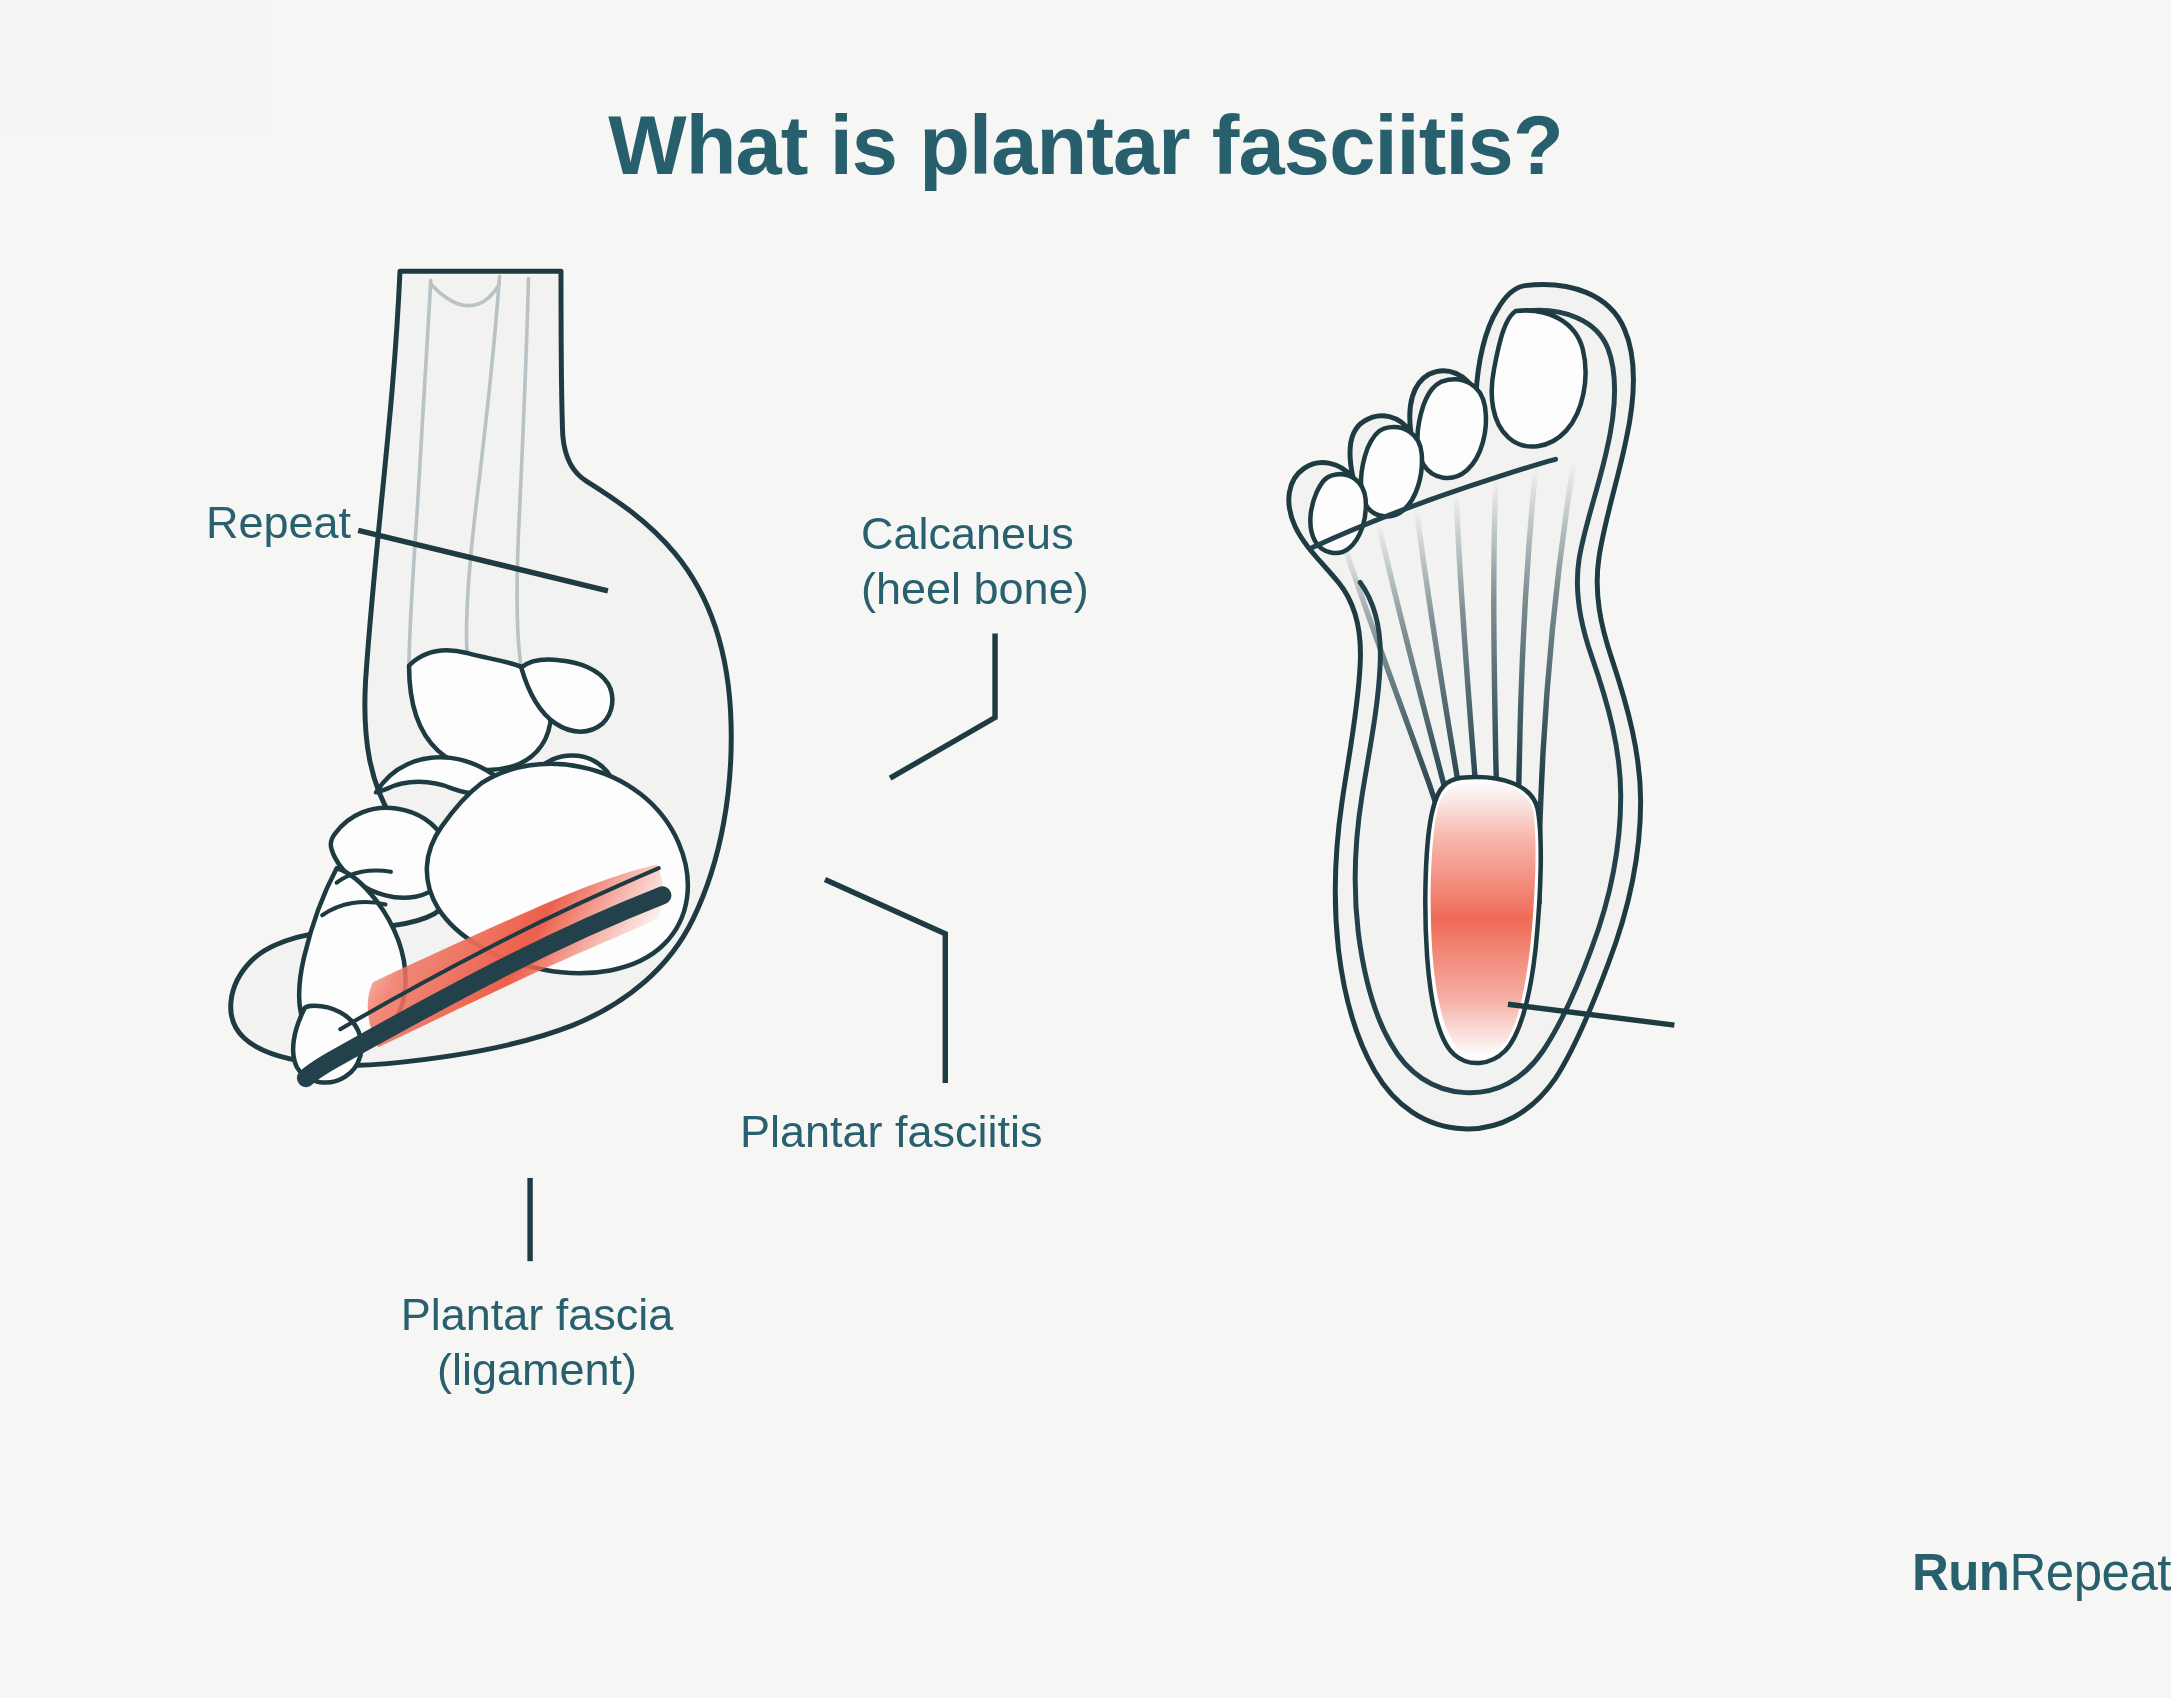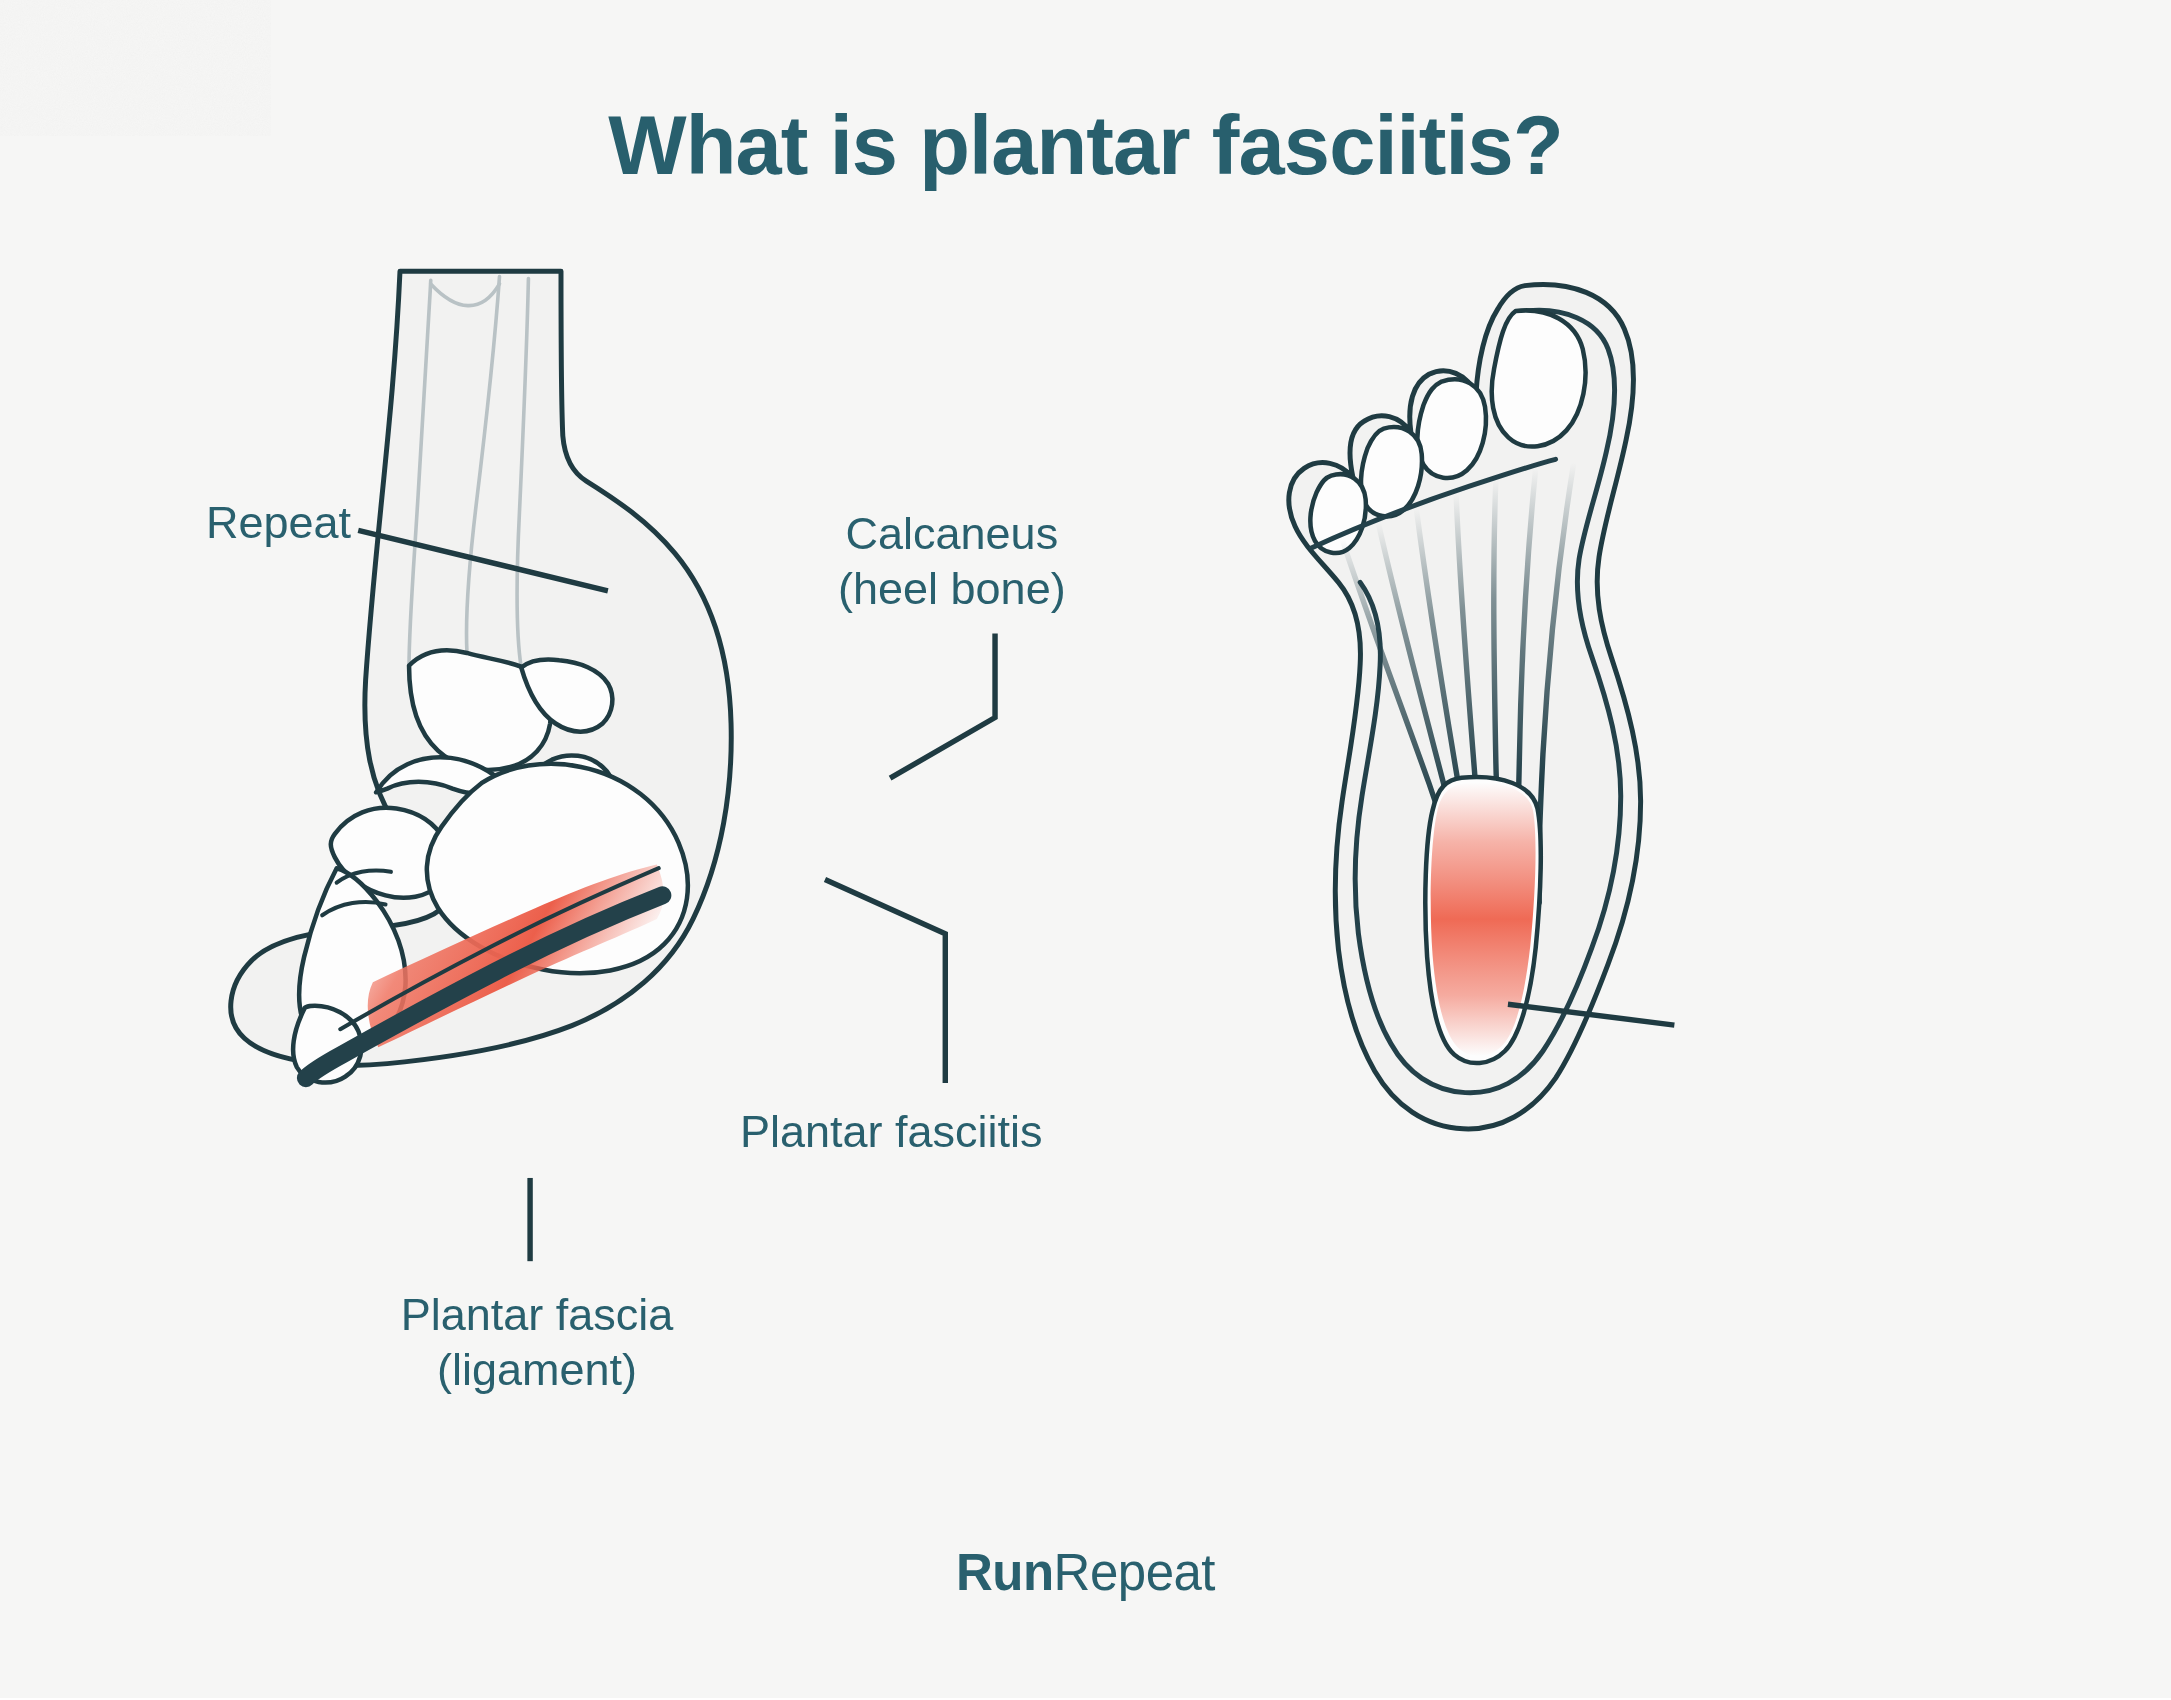--- a/index.html
+++ b/index.html
@@ -35,31 +35,31 @@
     white-space: nowrap;
   }
   .label {
     position: absolute;
     color: #29606e;
     font-size: 45px;
     line-height: 1.22;
     white-space: pre-line;
   }
   #lbl-tibia      { left: 206px;  top: 496px; }
-  #lbl-calcaneus  { left: 838px;  top: 507px; text-align: center; }
+  #lbl-calcaneus  { left: 861px;  top: 507px; }
   #lbl-fasciitis  { left: 740px;  top: 1105px; }
   #lbl-fascia     { left: 347px;  top: 1288px; text-align: center; width: 380px; }
   #lbl-inflam     { left: 1701px; top: 1011px; }
 
   #logo {
     position: absolute;
     left: 0;
     top: 1543px;
     width: 2171px;
-    text-align: center;
+    text-align: right;
     font-size: 51px;
     color: #29606e;
     letter-spacing: -0.5px;
   }
   #logo .run { font-weight: bold; }
   #logo .repeat { font-weight: normal; }
 
   svg.art { position: absolute; overflow: visible; }
   #art-side { left: 163px; top: 271px; }
   #art-sole { left: 1248px; top: 271px; }

